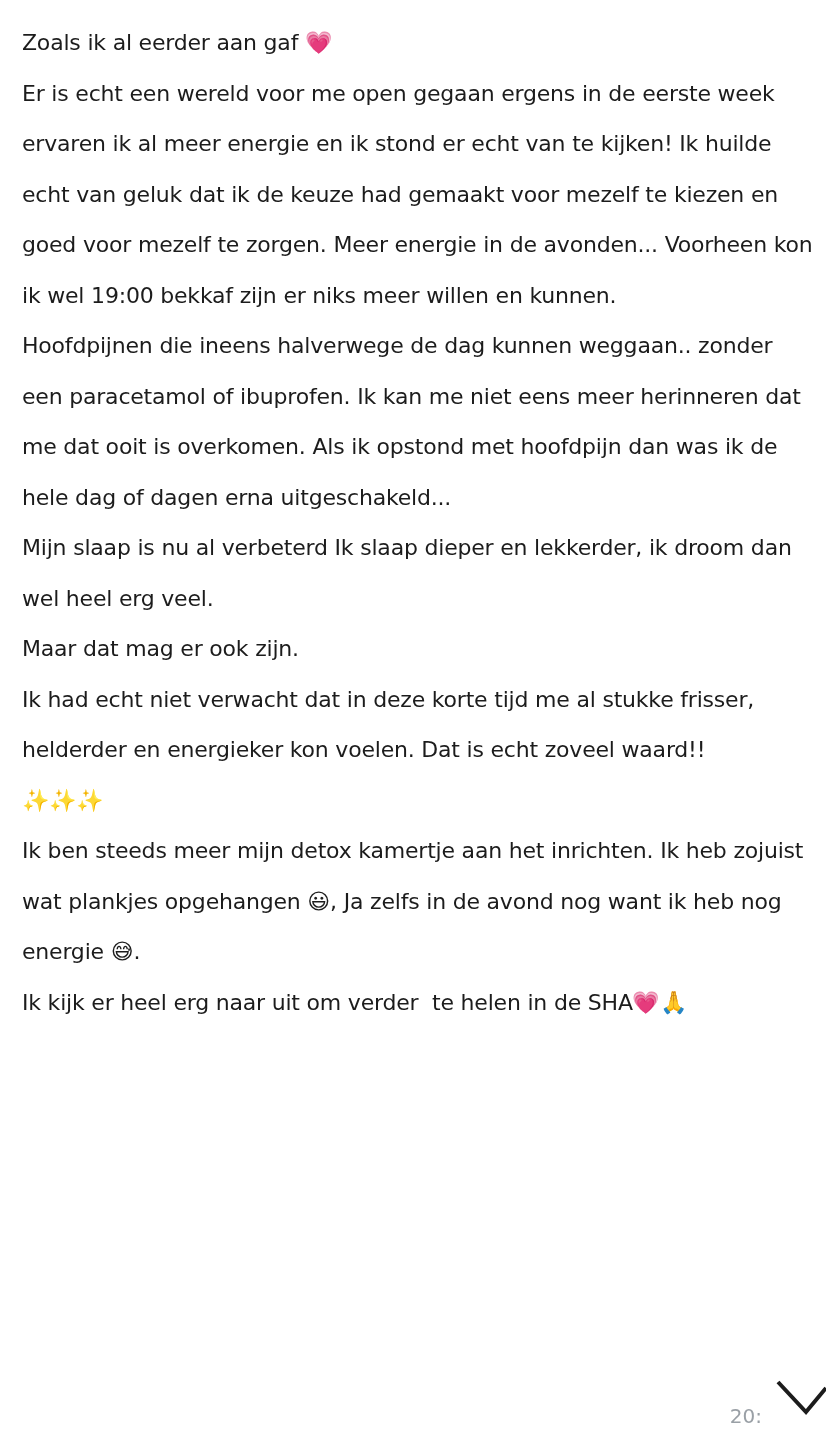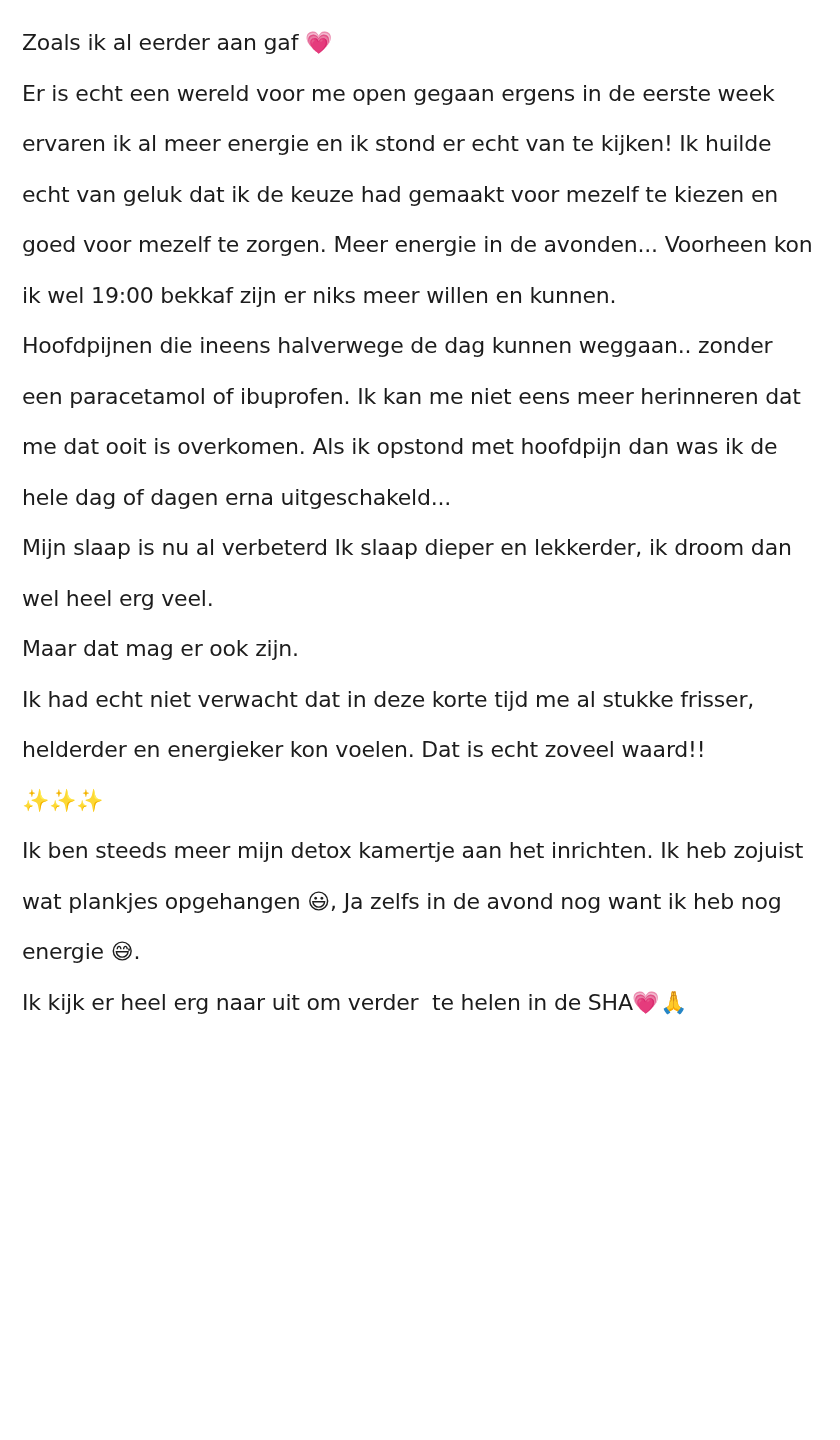--- a/index.html
+++ b/index.html
@@ -64,13 +64,21 @@
   <div class="message-text">Zoals ik al eerder aan gaf 💗
 Er is echt een wereld voor me open gegaan ergens in de eerste week ervaren ik al meer energie en ik stond er echt van te kijken! Ik huilde echt van geluk dat ik de keuze had gemaakt voor mezelf te kiezen en goed voor mezelf te zorgen. Meer energie in de avonden... Voorheen kon ik wel 19:00 bekkaf zijn er niks meer willen en kunnen.
 Hoofdpijnen die ineens halverwege de dag kunnen weggaan.. zonder een paracetamol of ibuprofen. Ik kan me niet eens meer herinneren dat me dat ooit is overkomen. Als ik opstond met hoofdpijn dan was ik de hele dag of dagen erna uitgeschakeld...
 Mijn slaap is nu al verbeterd Ik slaap dieper en lekkerder, ik droom dan wel heel erg veel.
 Maar dat mag er ook zijn.
 Ik had echt niet verwacht dat in deze korte tijd me al stukke frisser, helderder en energieker kon voelen. Dat is echt zoveel waard!!
 ✨✨✨
 Ik ben steeds meer mijn detox kamertje aan het inrichten. Ik heb zojuist wat plankjes opgehangen 😃, Ja zelfs in de avond nog want ik heb nog energie 😅.
 Ik kijk er heel erg naar uit om verder  te helen in de SHA💗🙏</div>
 
+  <div class="meta-row">
+    <span class="timestamp">20:</span>
+    <span class="scroll-chevron">
+      <svg width="54" height="56" viewBox="0 0 54 56" xmlns="http://www.w3.org/2000/svg">
+        <path d="M6 4 L34 34 L54 10" fill="none" stroke="#1c1c1c" stroke-width="4"></path>
+      </svg>
+    </span>
+  </div>
 </div>
 
 </body></html>

